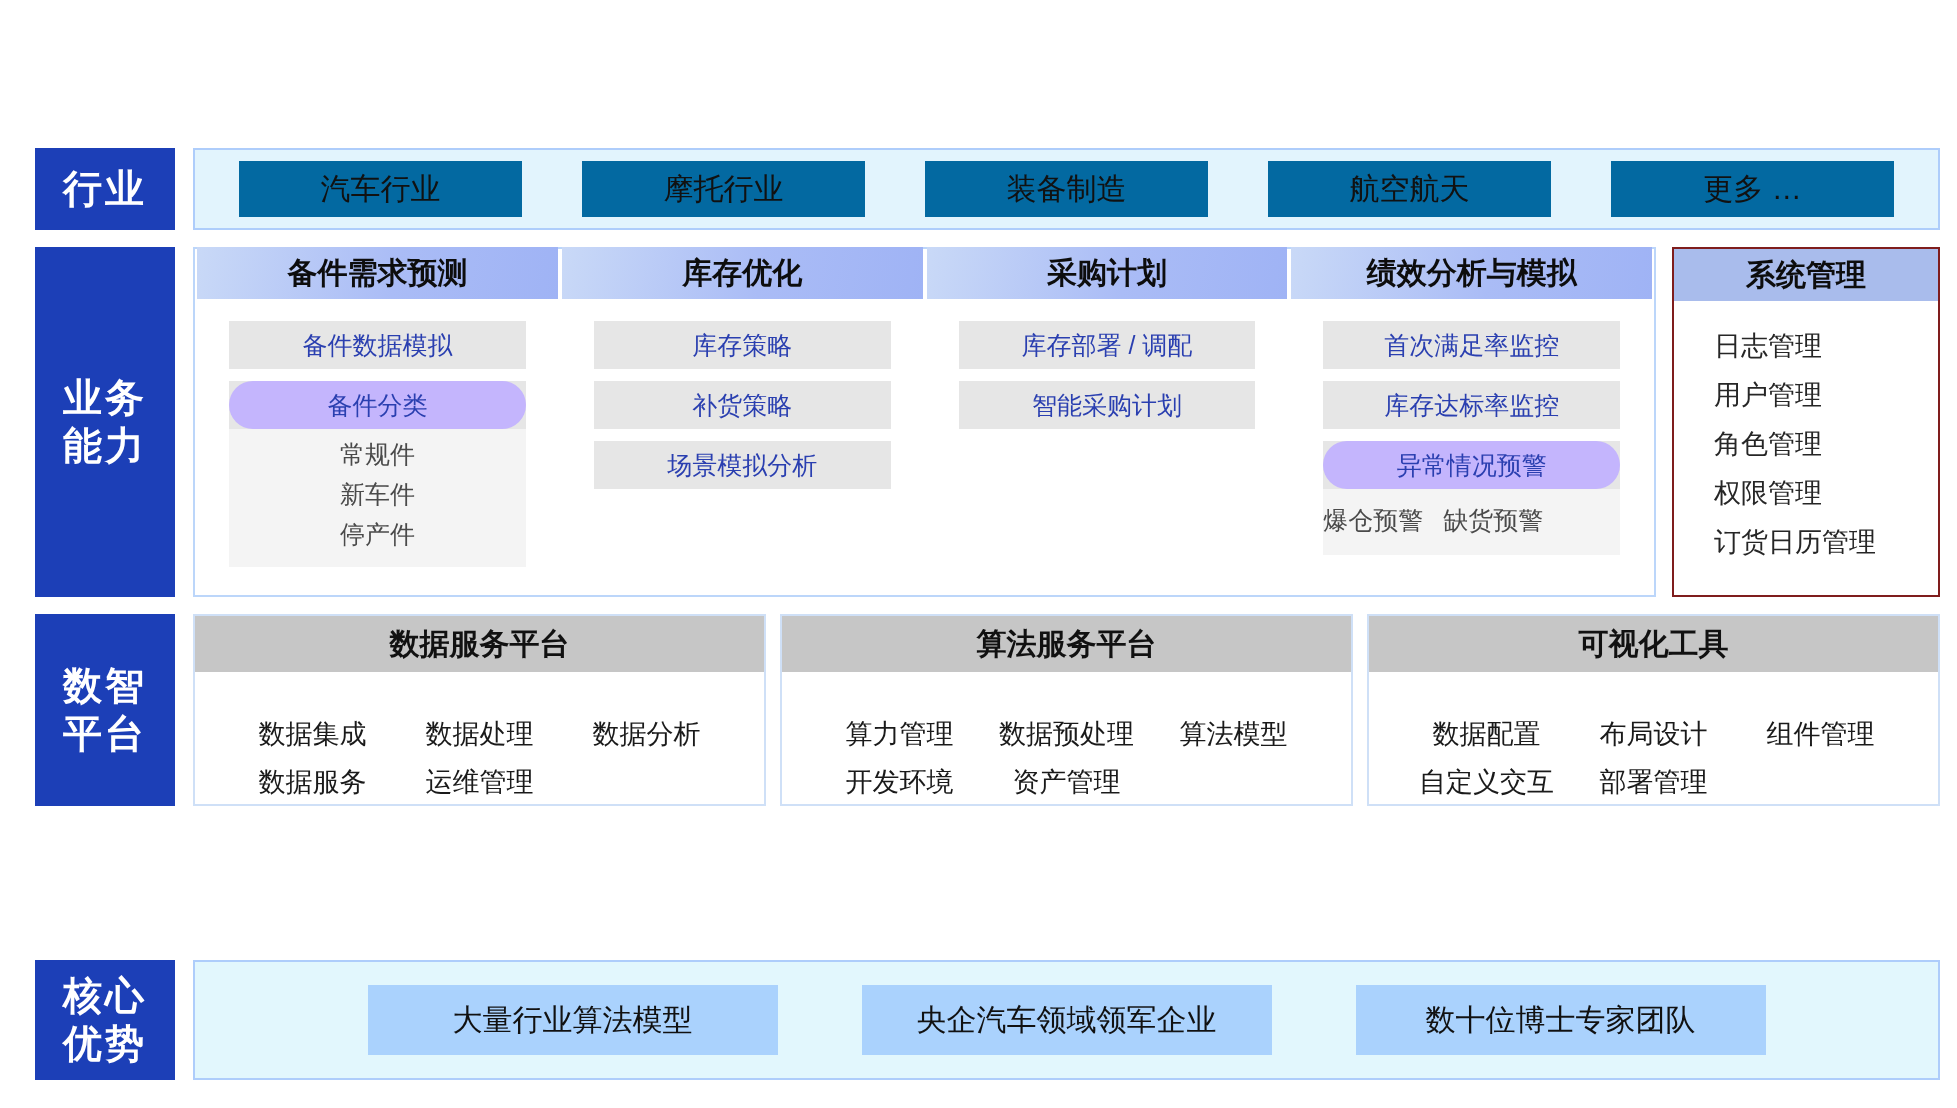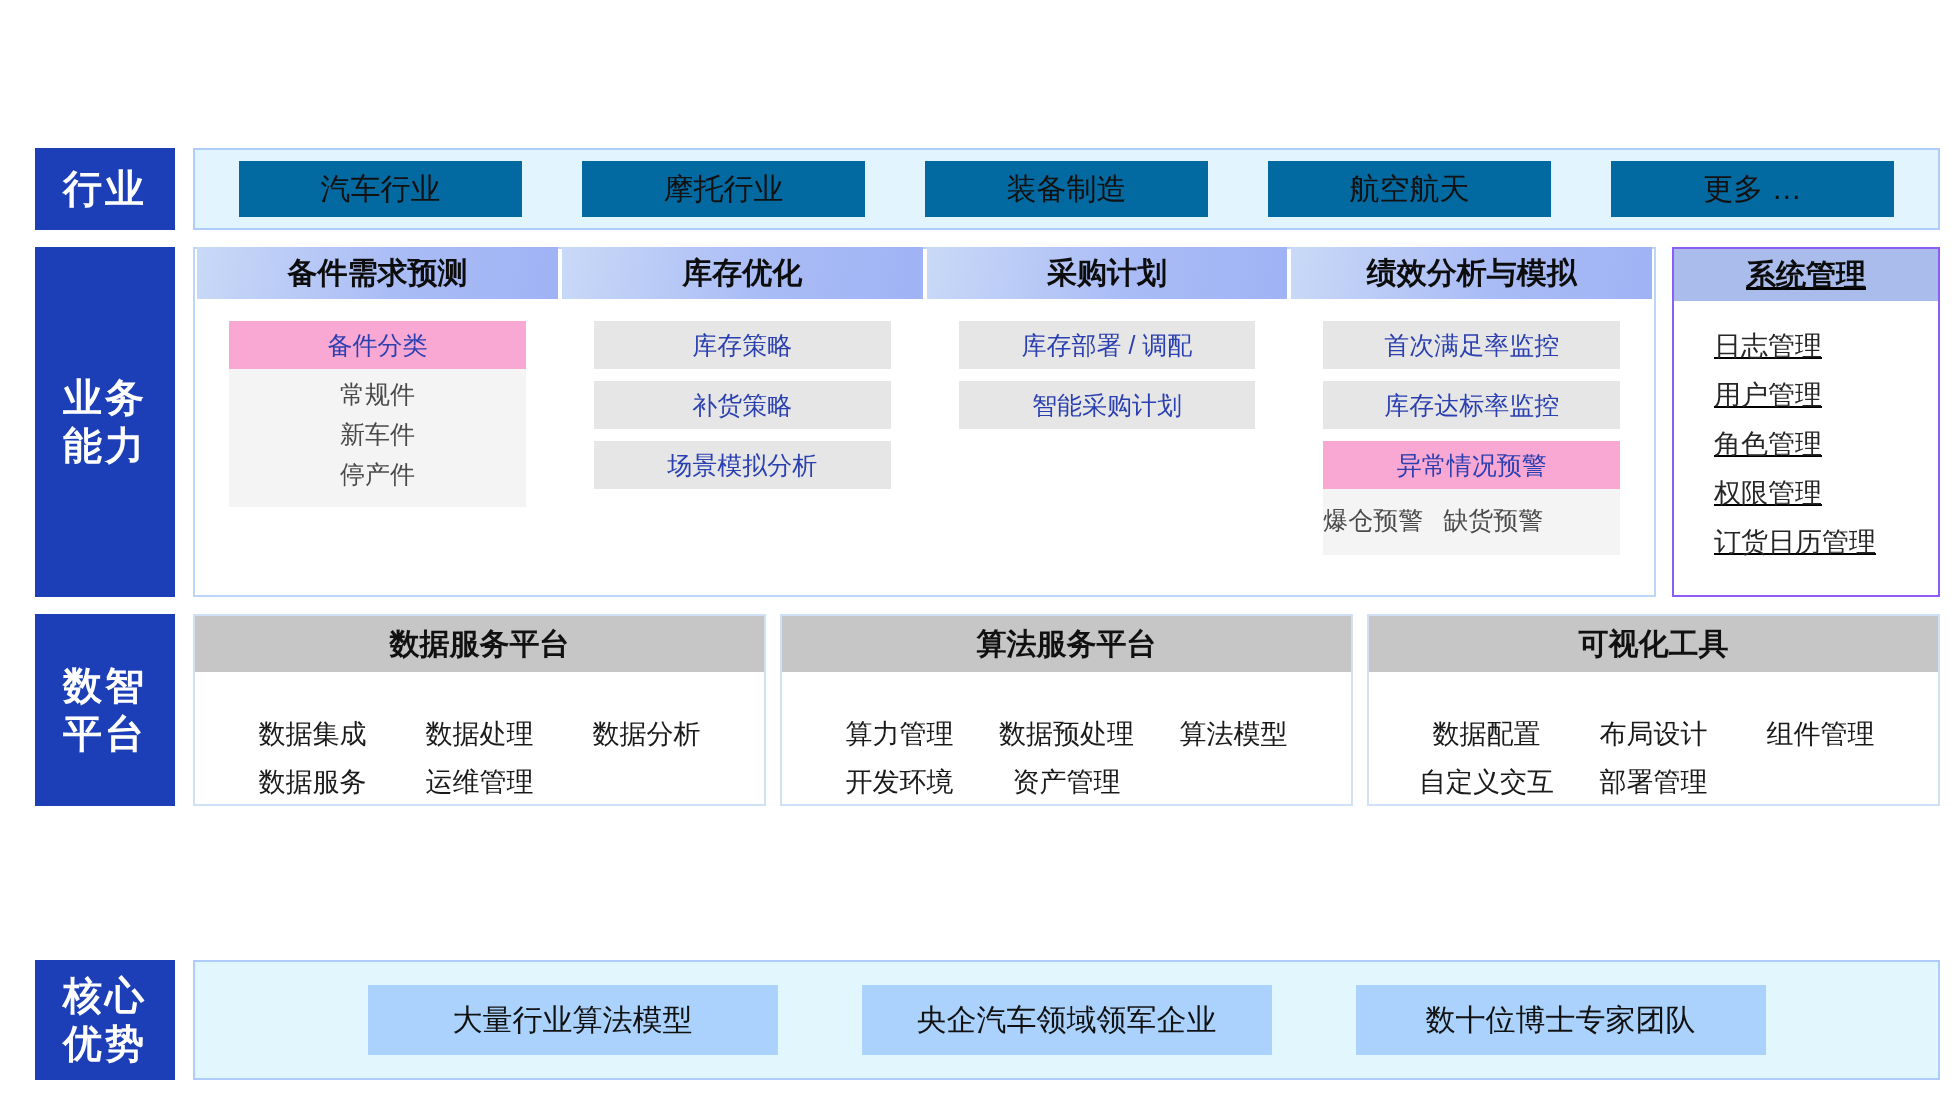--- a/index.html
+++ b/index.html
@@ -122,21 +122,22 @@
     background: #e6e6e6;
     display: flex;
     flex-direction: column;
   }
   .biz-group-head {
     color: #2a3fb0;
     font-size: 25px;
     height: 48px;
     line-height: 48px;
     text-align: center;
-    background: #f9a8d4;
+    background: #c4b5fd;
+    border-radius: 24px;
   }
   .biz-group-body {
     background: #f4f4f4;
     padding: 6px 0 14px 0;
     display: flex;
     flex-direction: column;
     align-items: center;
     gap: 2px;
   }
   .biz-sub {
@@ -147,26 +148,25 @@
   }
   .biz-group-body.inline {
     flex-direction: row;
     gap: 20px;
     padding: 12px 0 16px 0;
   }
 
   .biz-sys {
     flex: 0 0 268px;
     margin-left: 16px;
-    border: 2px solid #8b5cf6;
+    border: 2px solid #7f1d1d;
     background: #ffffff;
     box-sizing: border-box;
     display: flex;
     flex-direction: column;
-    text-decoration: underline;
   }
   .biz-sys-head {
     height: 52px;
     line-height: 52px;
     text-align: center;
     font-size: 30px;
     font-weight: 700;
     color: #0d0d0d;
     background: #a9bcec;
   }
@@ -275,20 +275,21 @@
       <span>能力</span>
     </div>
 
     <div class="business-wrap">
 
       <div class="biz-main">
 
         <div class="biz-col">
           <div class="biz-col-head">备件需求预测</div>
           <div class="biz-items">
+            <div class="biz-item">备件数据模拟</div>
             <div class="biz-group">
               <div class="biz-group-head">备件分类</div>
               <div class="biz-group-body">
                 <div class="biz-sub">常规件</div>
                 <div class="biz-sub">新车件</div>
                 <div class="biz-sub">停产件</div>
               </div>
             </div>
           </div>
         </div>

